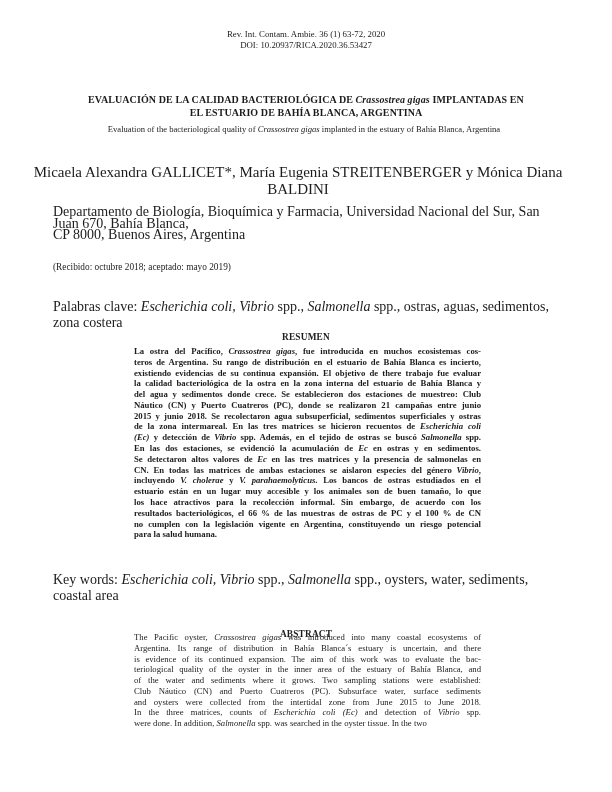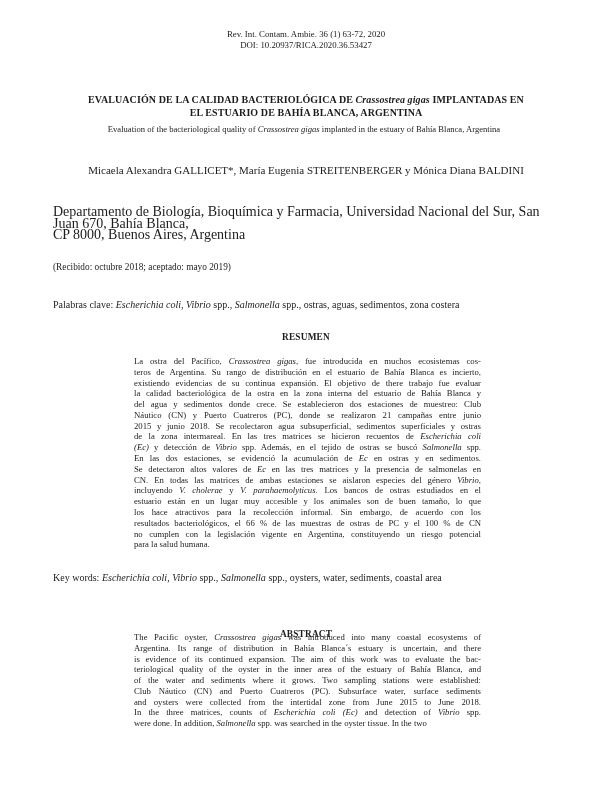--- a/index.html
+++ b/index.html
@@ -33,54 +33,54 @@
     line-height: 13px;
     letter-spacing: 0.1px;
   }
   .title .ln { text-align: center; }
   .subtitle {
     top: 124px; left: 34px; width: 540px;
     text-align: center;
     font-size: 8.6px;
   }
   .authors {
-    top: 164px; left: 36px; width: 540px;
+    top: 164px; left: 28px; width: 540px;
     text-align: center;
-    font-size: 11px;
+    font-size: 15px;
   }
   .affil {
     top: 206px; left: 53px; width: 510px;
     font-size: 14px;
     line-height: 11.5px;
   }
   .received {
     top: 262px; left: 53px; width: 510px;
     font-size: 9.3px;
   }
   .kwline {
     left: 53px; width: 512px;
-    font-size: 10px;
+    font-size: 14px;
   }
   .kw-es { top: 299px; }
   .kw-en { top: 572px; }
   .sec-h {
     left: 0; width: 612px;
     text-align: center;
     font-weight: bold;
     font-size: 9.3px;
     letter-spacing: 0.2px;
   }
   .resumen-h { top: 332px; }
   .abstract-h { top: 614px; margin-top: 15px; }
   .para {
     left: 134px; width: 347px;
     font-size: 8.7px;
     line-height: 10.78px;
   }
-  .resumen-p { top: 356px; }
+  .resumen-p { top: 346px; font-weight: bold; }
   .abstract-p { top: 632px; }
   .ln { white-space: normal; }
   .ln.j { text-align: justify; text-align-last: justify; }
 </style>
 </head>
 <body>
 
 <div class="page">
 
   <div class="abs hdr">

